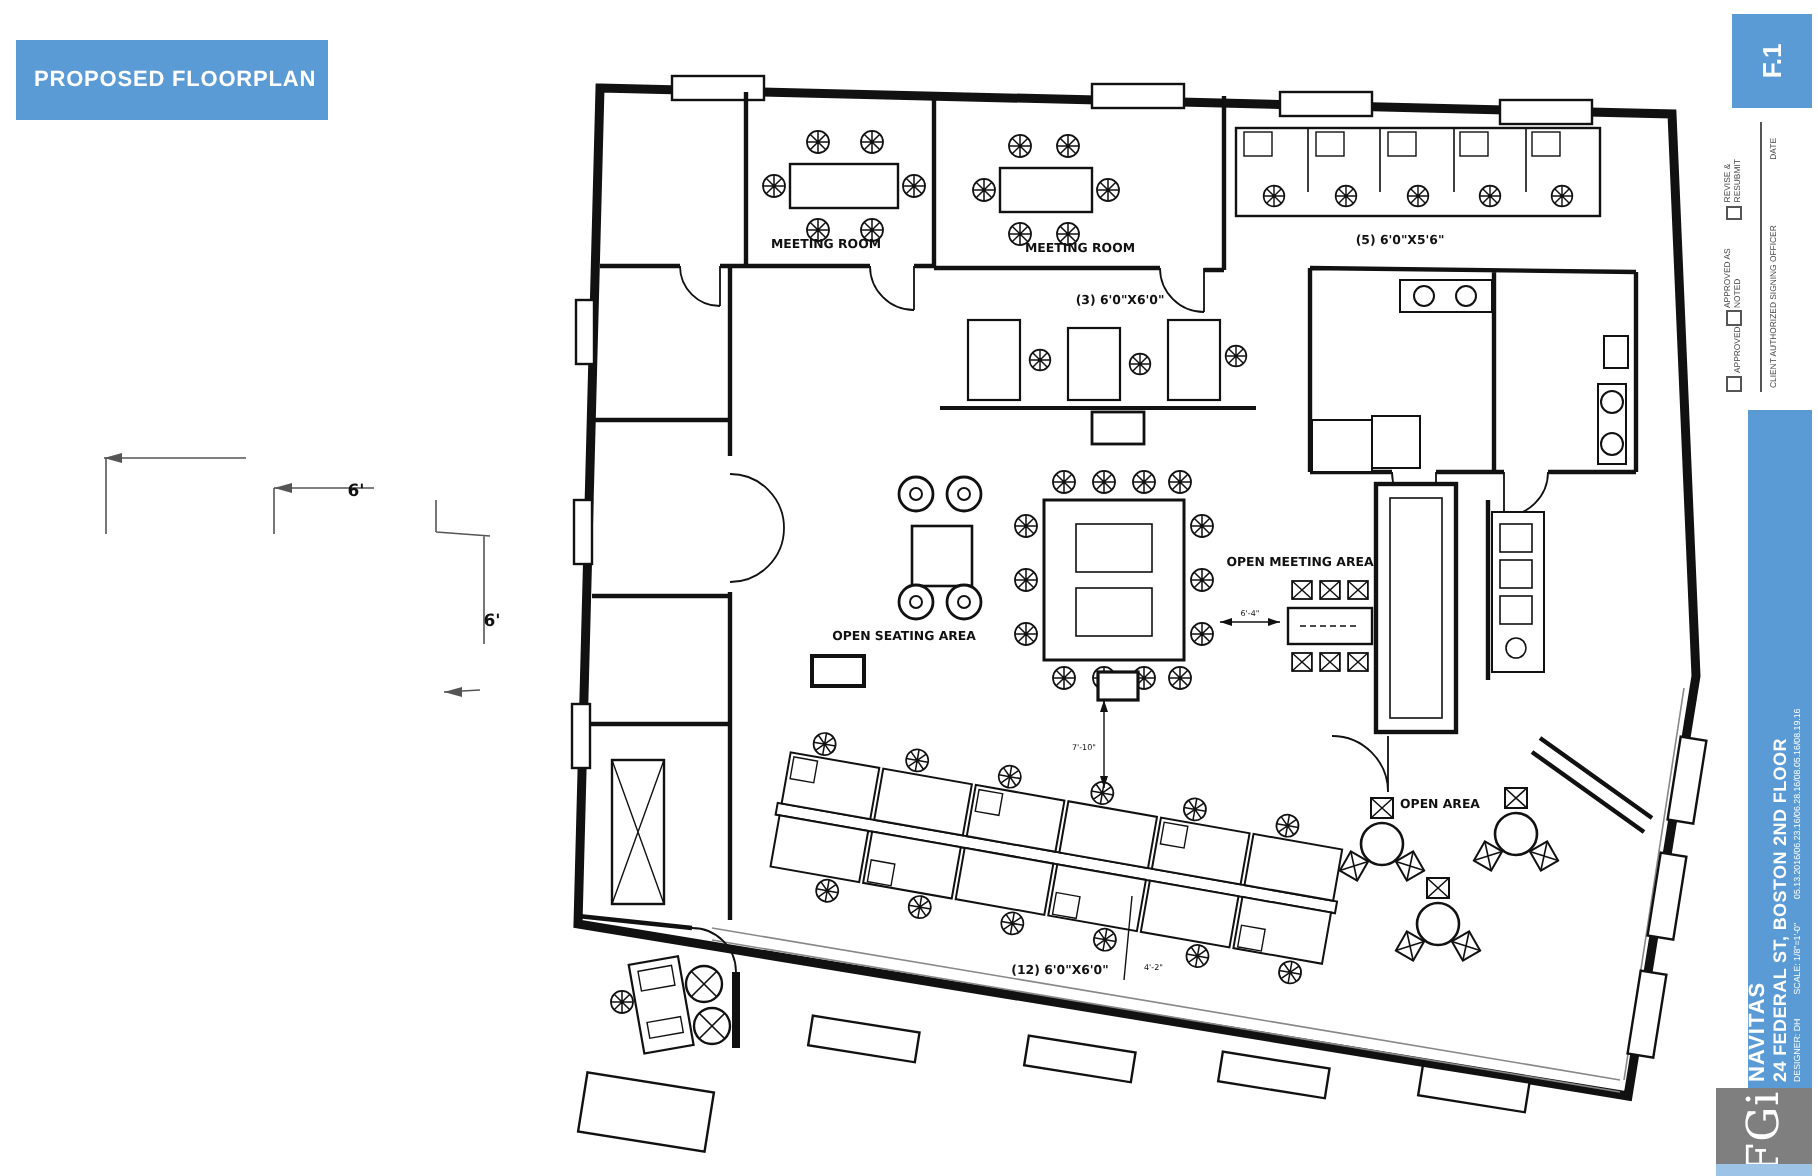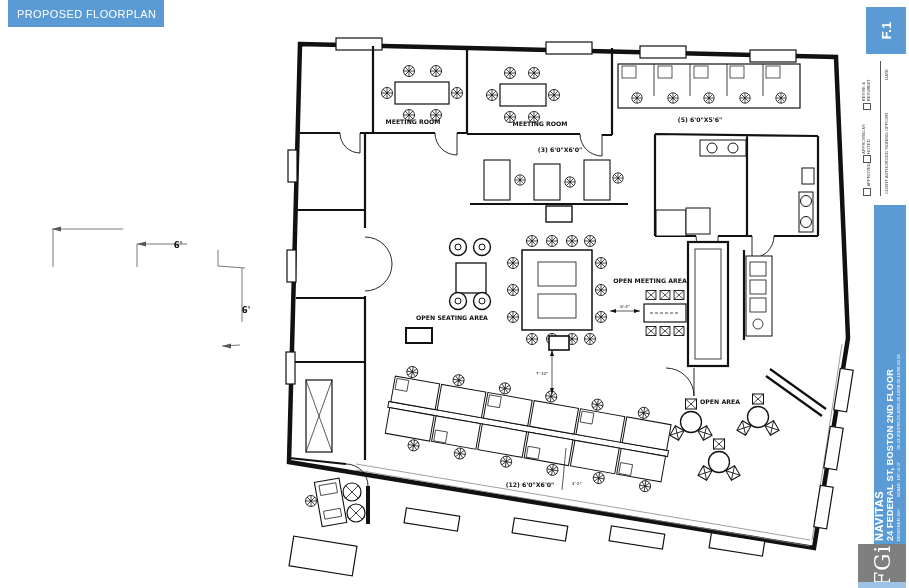--- a/index.html
+++ b/index.html
@@ -1,21 +1,21 @@
 <!DOCTYPE html>
 <html><head>
 <meta charset="utf-8">
 <style>
   html,body{margin:0;padding:0;background:#fff;}
   .sheet{position:relative;width:909px;height:588px;background:#ffffff;overflow:hidden;
          font-family:"Liberation Sans",sans-serif;}
   
-  .plan-title{position:absolute;left:8px;top:0;width:156px;height:27px;background:#5b9bd5;
+  .plan-title{position:absolute;left:8px;top:20px;width:156px;height:40px;background:#5b9bd5;
               color:#fff;font-size:11px;letter-spacing:.4px;display:flex;align-items:center;
-              padding-left:9px;box-sizing:border-box;}
+              padding-left:9px;box-sizing:border-box;font-weight:bold;}
   
   .sheetnum-box{position:absolute;left:866px;top:7px;width:40px;height:47px;background:#5b9bd5;}
   .sheetnum-box .rot{position:absolute;inset:0;display:flex;align-items:center;justify-content:center;
               transform:rotate(-90deg);color:#fff;font-size:13px;font-weight:bold;}
   .approval{position:absolute;left:858px;top:57px;width:48px;height:143px;}
   .approval .inner{width:143px;height:48px;transform-origin:0 0;
               transform:rotate(-90deg) translateX(-143px);color:#444;}
   .cb-row{display:flex;justify-content:space-between;padding:3px 4px 0 4px;font-size:4.2px;}
   .cb-item{display:flex;align-items:flex-end;gap:1.5px;}
   .cb{display:inline-block;width:6px;height:6px;border:.7px solid #555;background:#fff;}

